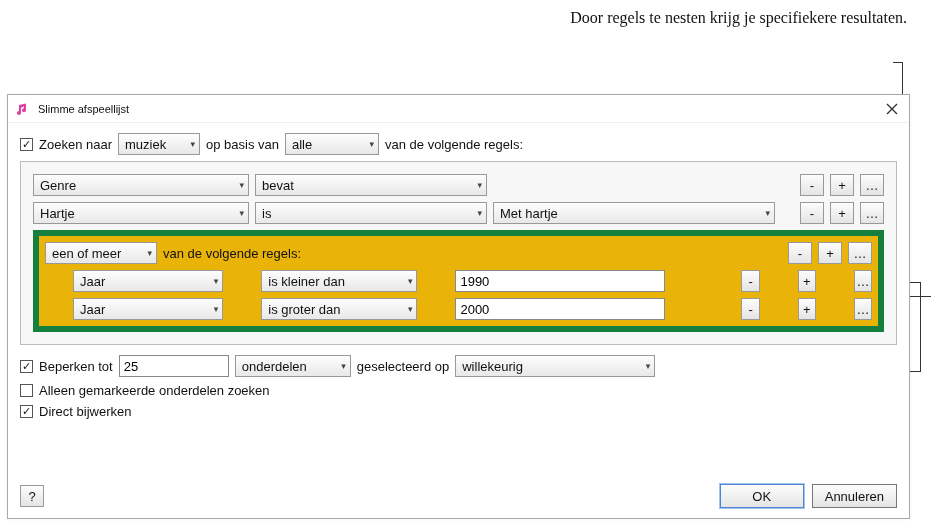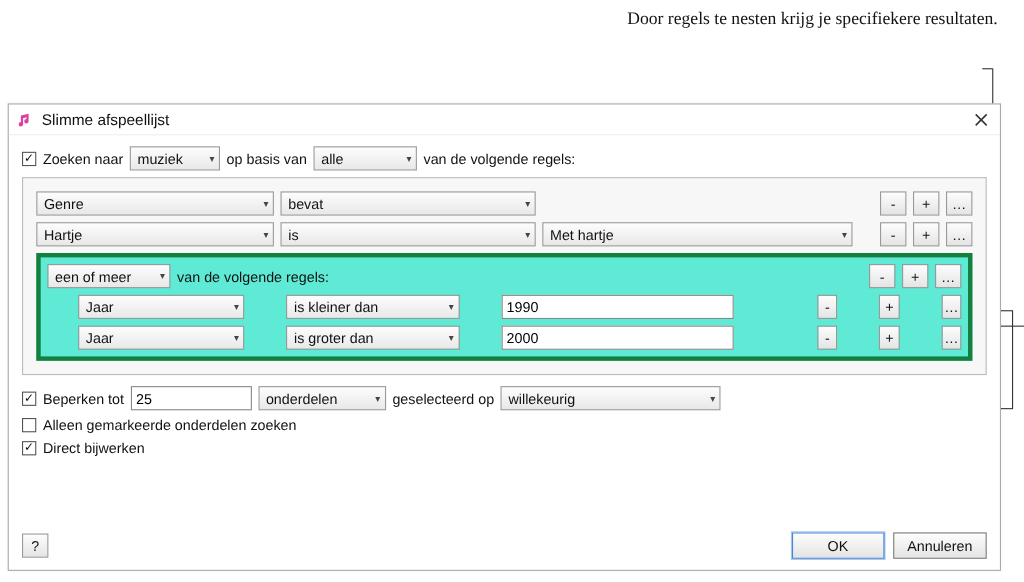--- a/index.html
+++ b/index.html
@@ -10,42 +10,42 @@
   .ann-line.v1   { width: 1px; height: 236px; top: 62px; left: 902px; }
   .ann-line.h1   { width: 30px; height: 1px; top: 296px; left: 902px; }
   .ann-line.h1b  { width: 9px;  height: 1px; top: 62px;  left: 893px; }
   .ann-line.v2   { width: 1px; height: 90px;  top: 282px; left: 920px; }
   .ann-line.h2a  { width: 17px; height: 1px; top: 282px; left: 903px; }
   .ann-line.h2b  { width: 17px; height: 1px; top: 371px; left: 903px; }
   
   .dialog { position: absolute; top: 94px; left: 7px; width: 903px; height: 425px; background: #fff; border: 1px solid #aaa; box-shadow: 0 0 4px rgba(0,0,0,0.05); }
   .titlebar { display: flex; align-items: center; height: 28px; padding: 0 6px; border-bottom: 1px solid #eee; }
   .app-icon { width: 18px; height: 18px; border-radius: 50%; display: flex; align-items: center; justify-content: center; font-size: 15px; margin-right: 6px; }
-  .titlebar .title { flex: 1; font-size: 14px; }
+  .titlebar .title { flex: 1; font-size: 11px; }
   .close-btn { width: 22px; height: 22px; display: flex; align-items: center; justify-content: center; font-size: 15px; cursor: pointer; color: #333; }
   
   .body { padding: 10px 12px 12px 12px; }
   .row { display: flex; align-items: center; gap: 6px; margin-bottom: 6px; flex-wrap: wrap; }
   .chk { width: 13px; height: 13px; border: 1px solid #555; background: #fff; display: inline-flex; align-items: center; justify-content: center; font-size: 11px; line-height: 1; cursor: pointer; }
   .chk.checked::after { content: "✓"; }
   
   .sel { height: 22px; background: linear-gradient(#fdfdfd,#e8e8e8); border: 1px solid #999; display: inline-flex; align-items: center; justify-content: space-between; padding: 0 4px 0 6px; cursor: pointer; font-size: 13px; }
   .sel .arrow { font-size: 9px; color: #444; margin-left: 6px; }
   .txt { height: 22px; border: 1px solid #888; padding: 0 4px; font-size: 13px; background: #fff; }
   
   .rules-box { border: 1px solid #bbb; background: #f7f7f7; padding: 12px; }
   .rule-line { display: flex; align-items: center; gap: 6px; margin-bottom: 6px; }
   .rule-line:last-child { margin-bottom: 0; }
   .rule-line .col1 { width: 216px; }
   .rule-line .col2 { width: 232px; }
   .rule-line .col3 { width: 282px; }
   .spacer { flex: 1; }
   .sq { width: 24px; height: 22px; background: linear-gradient(#fdfdfd,#e4e4e4); border: 1px solid #999; display: inline-flex; align-items: center; justify-content: center; font-size: 13px; cursor: pointer; line-height: 1; }
   
-  .nested-group { border: 4px solid #15803d; background: #5eead4; padding: 6px; margin-top: 0; }
+  .nested-group { border: 6px solid #15803d; background: #eab308; padding: 6px; margin-top: 0; }
   .nested-header { display: flex; align-items: center; gap: 6px; margin-bottom: 6px; }
   .nested-rules .rule-line { padding-left: 28px; gap: 38px; }
   .nested-rules .rule-line .col1 { width: 200px; }
   .nested-rules .rule-line .col2 { width: 208px; }
   .nested-rules .rule-line .col3 { width: 282px; }
   
   .footer { position: absolute; left: 12px; right: 12px; bottom: 10px; display: flex; align-items: center; }
   .help-btn { width: 24px; height: 22px; background: linear-gradient(#fdfdfd,#e4e4e4); border: 1px solid #999; display: inline-flex; align-items: center; justify-content: center; cursor: pointer; }
   .btn { height: 24px; min-width: 84px; padding: 0 12px; background: linear-gradient(#fdfdfd,#e4e4e4); border: 1px solid #777; cursor: pointer; display: inline-flex; align-items: center; justify-content: center; font-size: 13px; }
   .btn.primary { border: 1px solid #4a87d8; box-shadow: 0 0 0 1px rgba(74,135,216,0.5); }

